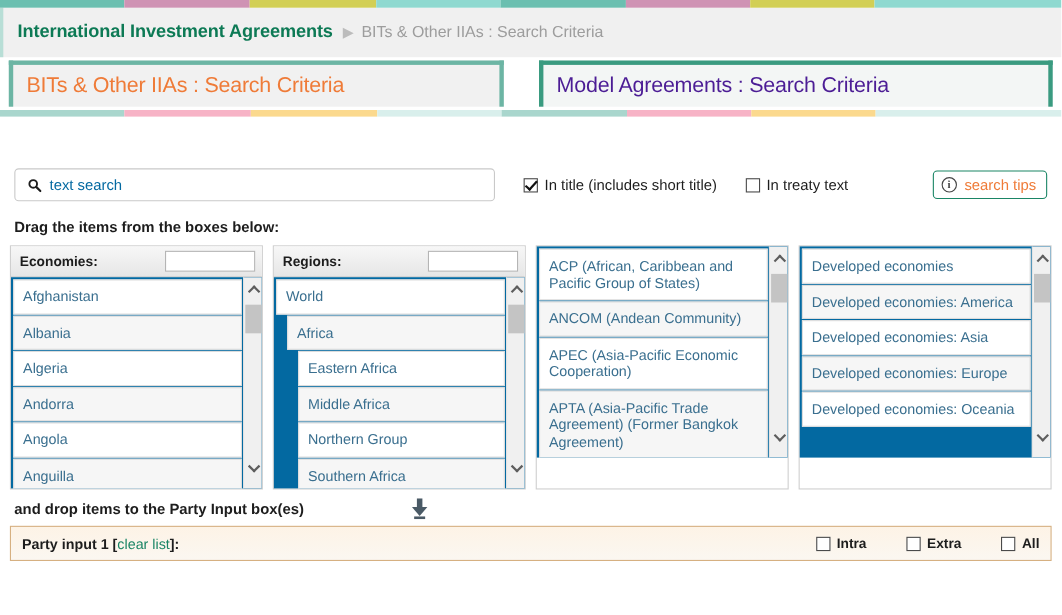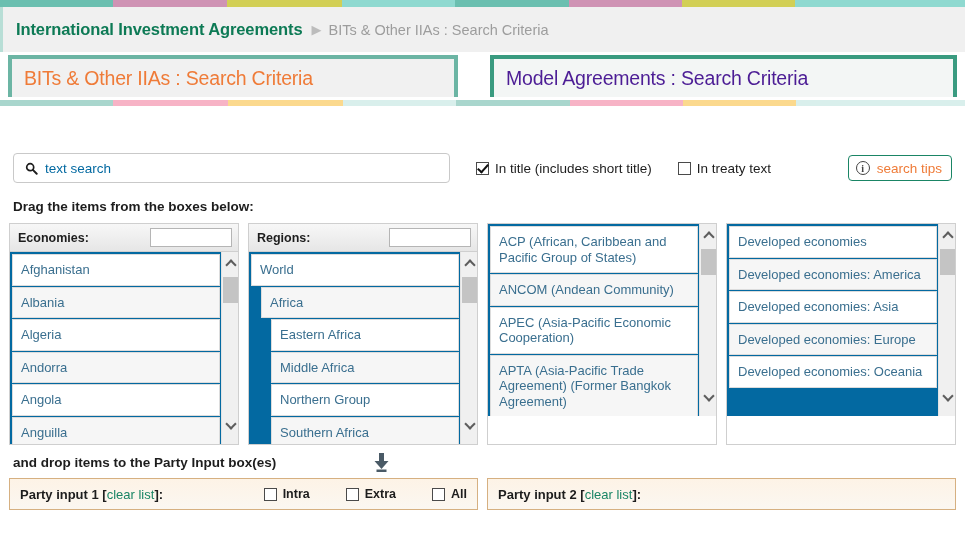--- a/index.html
+++ b/index.html
@@ -441,16 +441,13 @@
         <div class="chk-group">
           <span class="chk"></span>
           <span class="chk-label">Extra</span>
         </div>
         <div class="chk-group">
           <span class="chk"></span>
           <span class="chk-label">All</span>
         </div>
       </div>
     </div>
-    <div class="party">
-      <span class="party-label"><span>Party input 2 [</span><span class="clear-link">clear list</span><span>]:</span></span>
-    </div>
   </div>
 
 </body></html>

